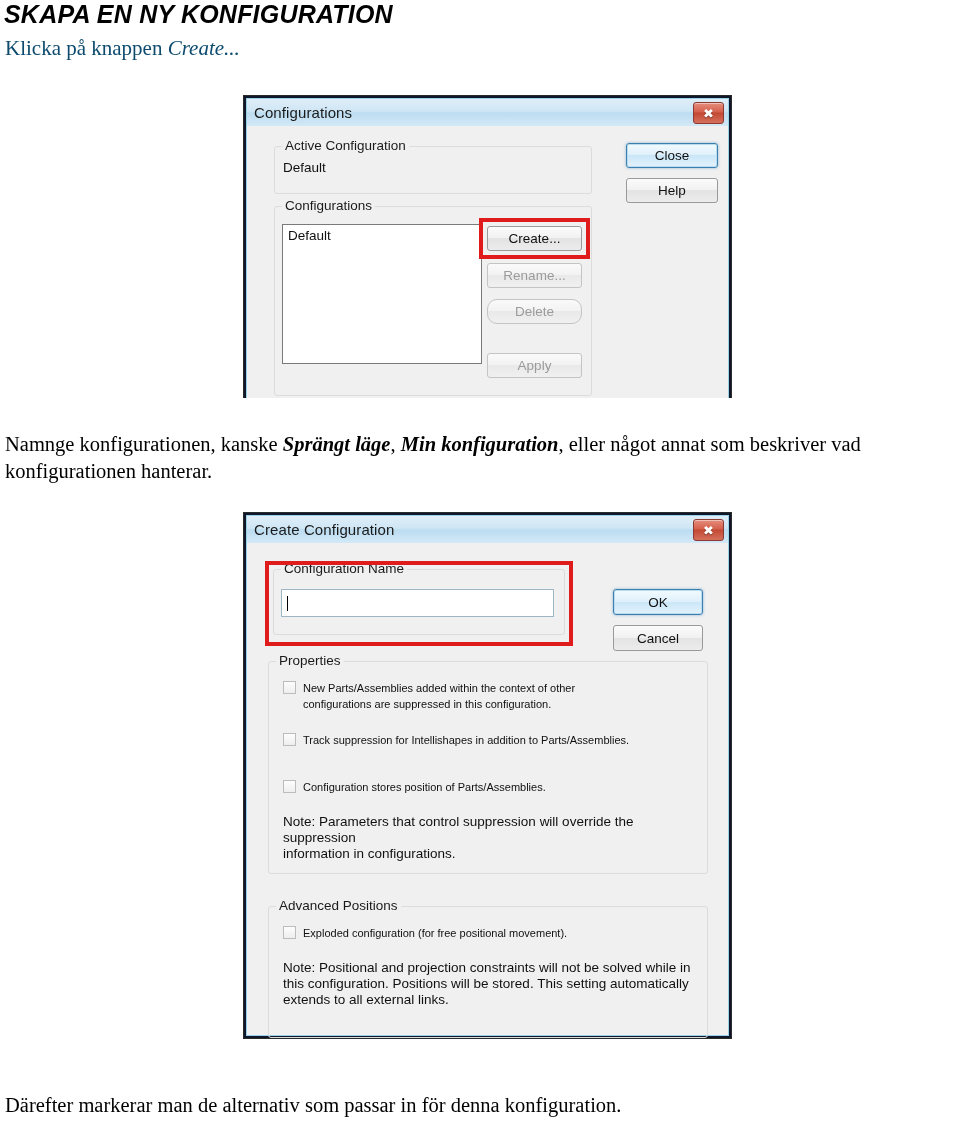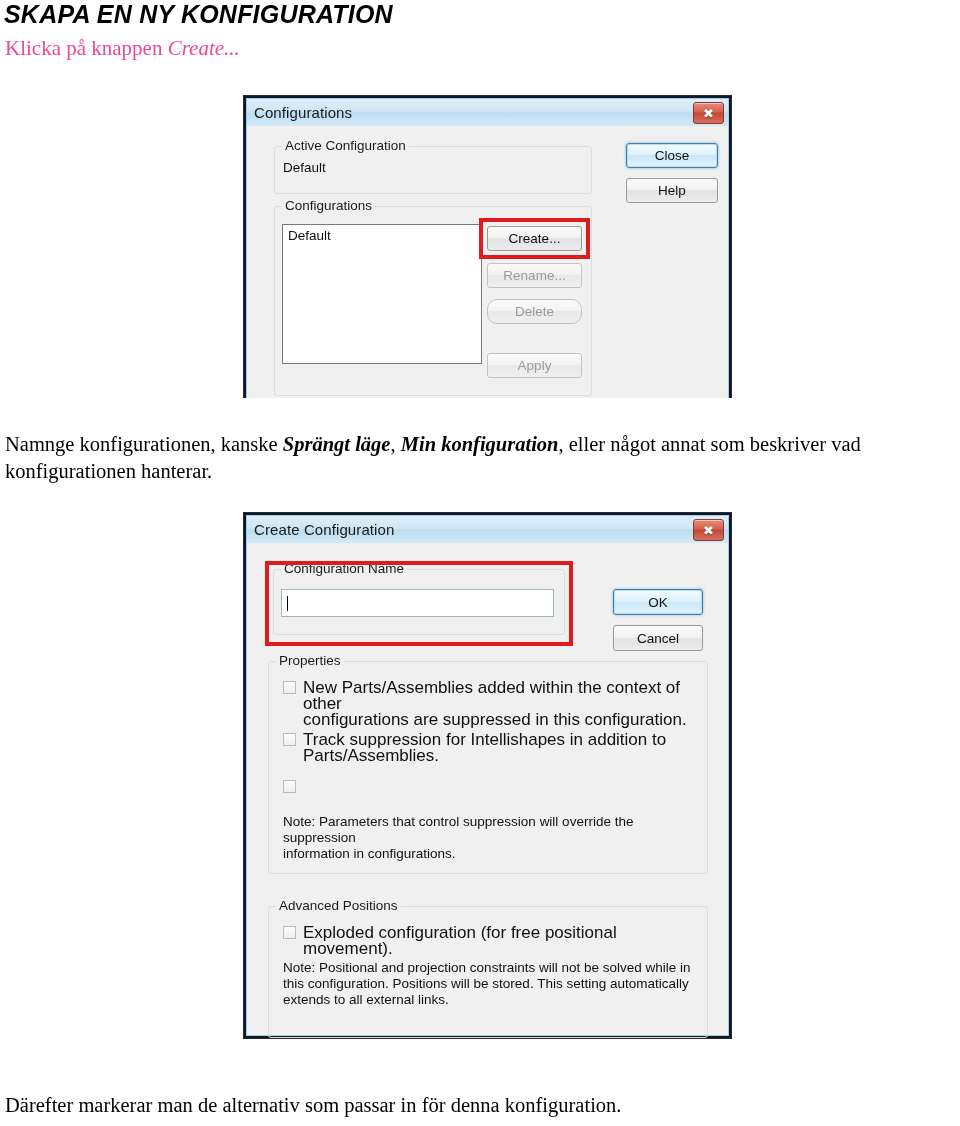--- a/index.html
+++ b/index.html
@@ -26,21 +26,21 @@
     font-size: 25px;
     letter-spacing: 0.2px;
     color: #000;
     white-space: nowrap;
   }
   .doc-sub {
     position: absolute;
     left: 5px;
     top: 36px;
     font-size: 21px;
-    color: #ec4899;
+    color: #0c4a6e;
     white-space: nowrap;
   }
   .doc-sub i { font-style: italic; }
 
   .doc-para {
     position: absolute;
     left: 5px;
     top: 431px;
     width: 955px;
     font-size: 20.5px;
@@ -214,21 +214,21 @@
     width: 13px;
     height: 13px;
     border: 1px solid #bcbcbc;
     background: linear-gradient(to bottom, #fdfdfd, #eeeeee);
     box-sizing: border-box;
     flex: 0 0 auto;
     margin-top: 1px;
     cursor: pointer;
   }
   .cb-label {
-    font-size: 17px;
+    font-size: 11px;
     line-height: 16px;
     color: #101010;
     margin-left: 7px;
   }
 
   .note {
     position: absolute;
     font-size: 13.5px;
     line-height: 16px;
     color: #101010;
@@ -341,20 +341,21 @@
       </span>
     </div>
 
     <div class="cb-row" style="left:36px; top:189px; width:405px;">
       <span class="cb-box"></span>
       <span class="cb-label">Track suppression for Intellishapes in addition to Parts/Assemblies.</span>
     </div>
 
     <div class="cb-row" style="left:36px; top:236px; width:405px;">
       <span class="cb-box"></span>
+      <span class="cb-label">Configuration stores position of Parts/Assemblies.</span>
     </div>
 
     <div class="note" style="left:36px; top:271px; width:420px;">
       <span>Note: Parameters that control suppression will override the suppression</span><br>
       <span>information in configurations.</span>
     </div>
 
     <div class="group" style="left:21px; top:363px; width:440px; height:132px;">
       <span class="group-label">Advanced Positions</span>
     </div>

